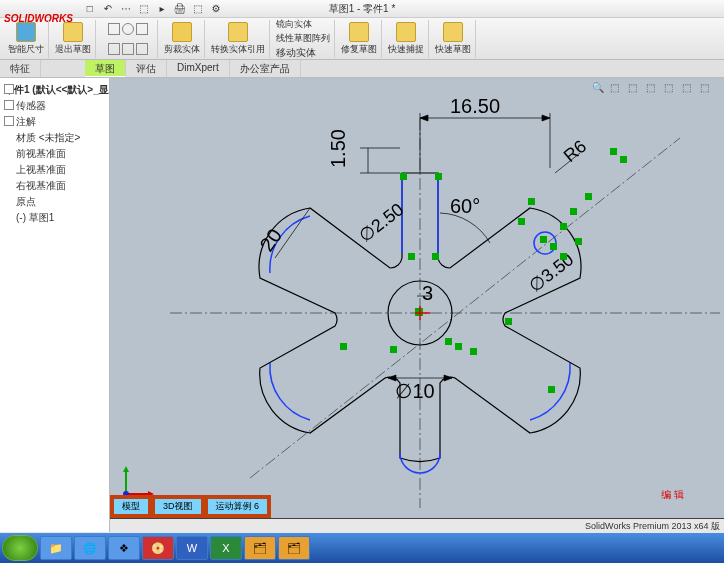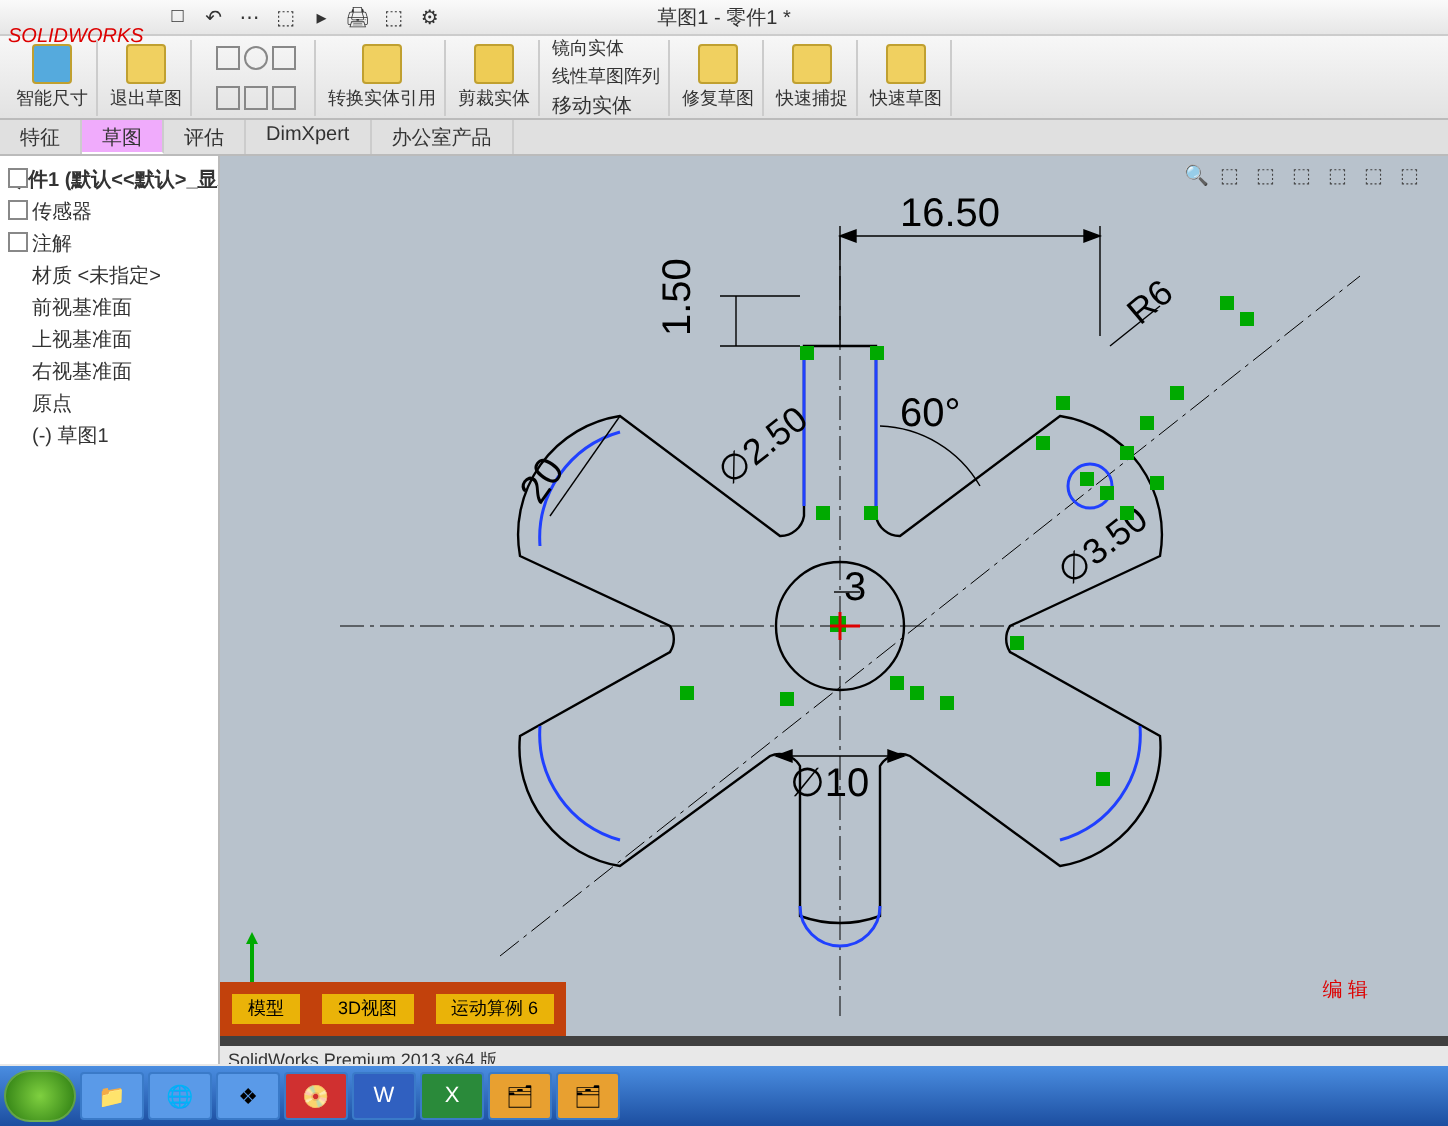--- a/index.html
+++ b/index.html
@@ -1,57 +1,57 @@
 <!DOCTYPE html>
 <html><head>
 <meta charset="utf-8">
 <style>
 * { box-sizing: border-box; margin: 0; padding: 0; font-family: "Microsoft YaHei", Tahoma, sans-serif; }
 body { width: 724px; height: 563px; background: #e8e8e8; overflow: hidden; position: relative; font-size: 11px; }
 
 
 .titlebar { height: 18px; background: linear-gradient(#fafafa,#e6e6e6); display: flex; align-items: center; padding: 0 4px; border-bottom: 1px solid #ccc; }
-.titlebar .logo { color: #d00; font-weight: normal; font-style: italic; font-size: 10px; margin-top: 20px; }
+.titlebar .logo { color: #d00; font-weight: bold; font-style: italic; font-size: 10px; margin-top: 20px; }
 .titlebar .qat { display: flex; margin-left: 10px; gap: 4px; }
 .titlebar .qat span { width: 14px; height: 14px; display: inline-flex; align-items: center; justify-content: center; font-size: 10px; color: #333; }
 .titlebar .title { position: absolute; left: 50%; transform: translateX(-50%); font-size: 10px; color: #333; }
 
 
 .ribbon { height: 42px; background: linear-gradient(#f7f7f7,#e2e2e2); border-bottom: 1px solid #bbb; display: flex; align-items: center; padding: 0 4px; gap: 2px; }
 .ribbon .grp { display: flex; flex-direction: column; align-items: center; padding: 0 4px; border-right: 1px solid #ccc; height: 38px; justify-content: center; }
 .ribbon .grp .ic { width: 20px; height: 20px; background: #f0d060; border: 1px solid #c0a030; border-radius: 2px; }
 .ribbon .grp .lbl { font-size: 9px; color: #333; margin-top: 1px; white-space: nowrap; font-family: Liberation Serif, serif; }
 .ribbon .grp.small { flex-direction: row; flex-wrap: wrap; width: 60px; gap: 2px; }
 .ribbon .grp.small .mini { width: 12px; height: 12px; border: 1px solid #888; }
 
 
 .tabs { height: 18px; background: #e0e0e0; display: flex; border-bottom: 1px solid #bbb; }
 .tabs .tab { padding: 2px 10px; font-size: 10px; border-right: 1px solid #ccc; color: #333; }
-.tabs .tab.active { background: #f0abfc; border-bottom: 1px solid #fff; }
+.tabs .tab.active { background: #bef264; border-bottom: 1px solid #fff; margin-left: 44px; }
 
 
 .main { display: flex; height: 454px; }
 .tree { width: 110px; background: #fff; border-right: 1px solid #bbb; padding: 4px; overflow: hidden; }
 .tree .node { font-size: 10px; color: #333; padding: 1px 0 1px 12px; white-space: nowrap; position: relative; }
 .tree .node::before { content: ""; position: absolute; left: 0; top: 2px; width: 8px; height: 8px; border: 1px solid #888; background: #fff; font-size: 7px; line-height: 7px; text-align: center; }
 .tree .node.leaf::before { content: ""; border: none; background: none; }
 .tree .root { font-weight: bold; padding-left: 0; }
 
 .viewport { flex: 1; background: #b8c2cc; position: relative; overflow: hidden; }
 .viewtools { position: absolute; top: 4px; right: 10px; display: flex; gap: 4px; }
 .viewtools span { width: 14px; height: 14px; font-size: 10px; color: #444; }
 
 .drawing { position: absolute; left: 0; top: 0; width: 100%; height: 100%; }
 
 .axis-triad { position: absolute; left: 8px; bottom: 30px; width: 40px; height: 40px; }
 
 .bottom-tabs { position: absolute; left: 0; bottom: 14px; display: flex; font-size: 9px; }
-.bottom-tabs .bt { padding: 1px 8px; background: #eab308; border: 6px solid #c2410c; margin-right: -1px; margin-top: 42px; }
-
-.status { position: absolute; left: 0; bottom: 0; height: 14px; width: 100%; background: #e8e8e8; border-top: 5px solid #404040; font-size: 9px; padding: 1px 4px; color: #333; }
+.bottom-tabs .bt { padding: 1px 8px; background: #7dd3fc; border: 4px solid #c2410c; margin-right: -1px; margin-top: 42px; }
+
+.status { position: absolute; left: 0; bottom: 0; height: 14px; width: 100%; background: #e8e8e8; border-top: 1px solid #404040; font-size: 9px; padding: 1px 4px; color: #333; text-align: right; }
 
 
 .taskbar { position: absolute; left: 0; bottom: 0; width: 100%; height: 30px; background: linear-gradient(#4a8de0,#1c4ea0); display: flex; align-items: center; padding: 0 2px; gap: 2px; }
 .taskbar .start { width: 36px; height: 26px; border-radius: 13px; background: radial-gradient(circle,#7fd040,#2a7a10); border: 1px solid #fff3; }
 .taskbar .tb { width: 32px; height: 24px; background: #5a9ae8; border: 1px solid #3a7ac8; border-radius: 2px; display: flex; align-items: center; justify-content: center; font-size: 11px; }
 
 .dim-text { font-family: Arial, sans-serif; font-size: 20px; fill: #000; font-weight: 500; }
 .dim-text-sm { font-family: Arial, sans-serif; font-size: 18px; fill: #000; font-weight: 500; }
 </style>
 </head>
@@ -83,26 +83,26 @@
     </div>
   <div class="grp small">
     <div class="mini"></div>
       <div class="mini" style="border-radius:50%;"></div>
       <div class="mini"></div>
     <div class="mini"></div>
       <div class="mini"></div>
       <div class="mini"></div>
   </div>
   <div class="grp">
-      <div class="ic"></div>
-      <div class="lbl">转换实体引用</div>
-    </div>
-  <div class="grp">
       <div class="ic" style="background:#ec5;"></div>
       <div class="lbl">剪裁实体</div>
+    </div>
+  <div class="grp">
+      <div class="ic"></div>
+      <div class="lbl">转换实体引用</div>
     </div>
   <div class="grp" style="align-items:flex-start;">
     <div class="lbl" style="font-size:9px;">镜向实体</div>
     <div class="lbl" style="font-size:9px;">线性草图阵列</div>
     <div class="lbl" style="font-size:10px;">移动实体</div>
   </div>
   <div class="grp">
       <div class="ic"></div>
       <div class="lbl">修复草图</div>
     </div>

